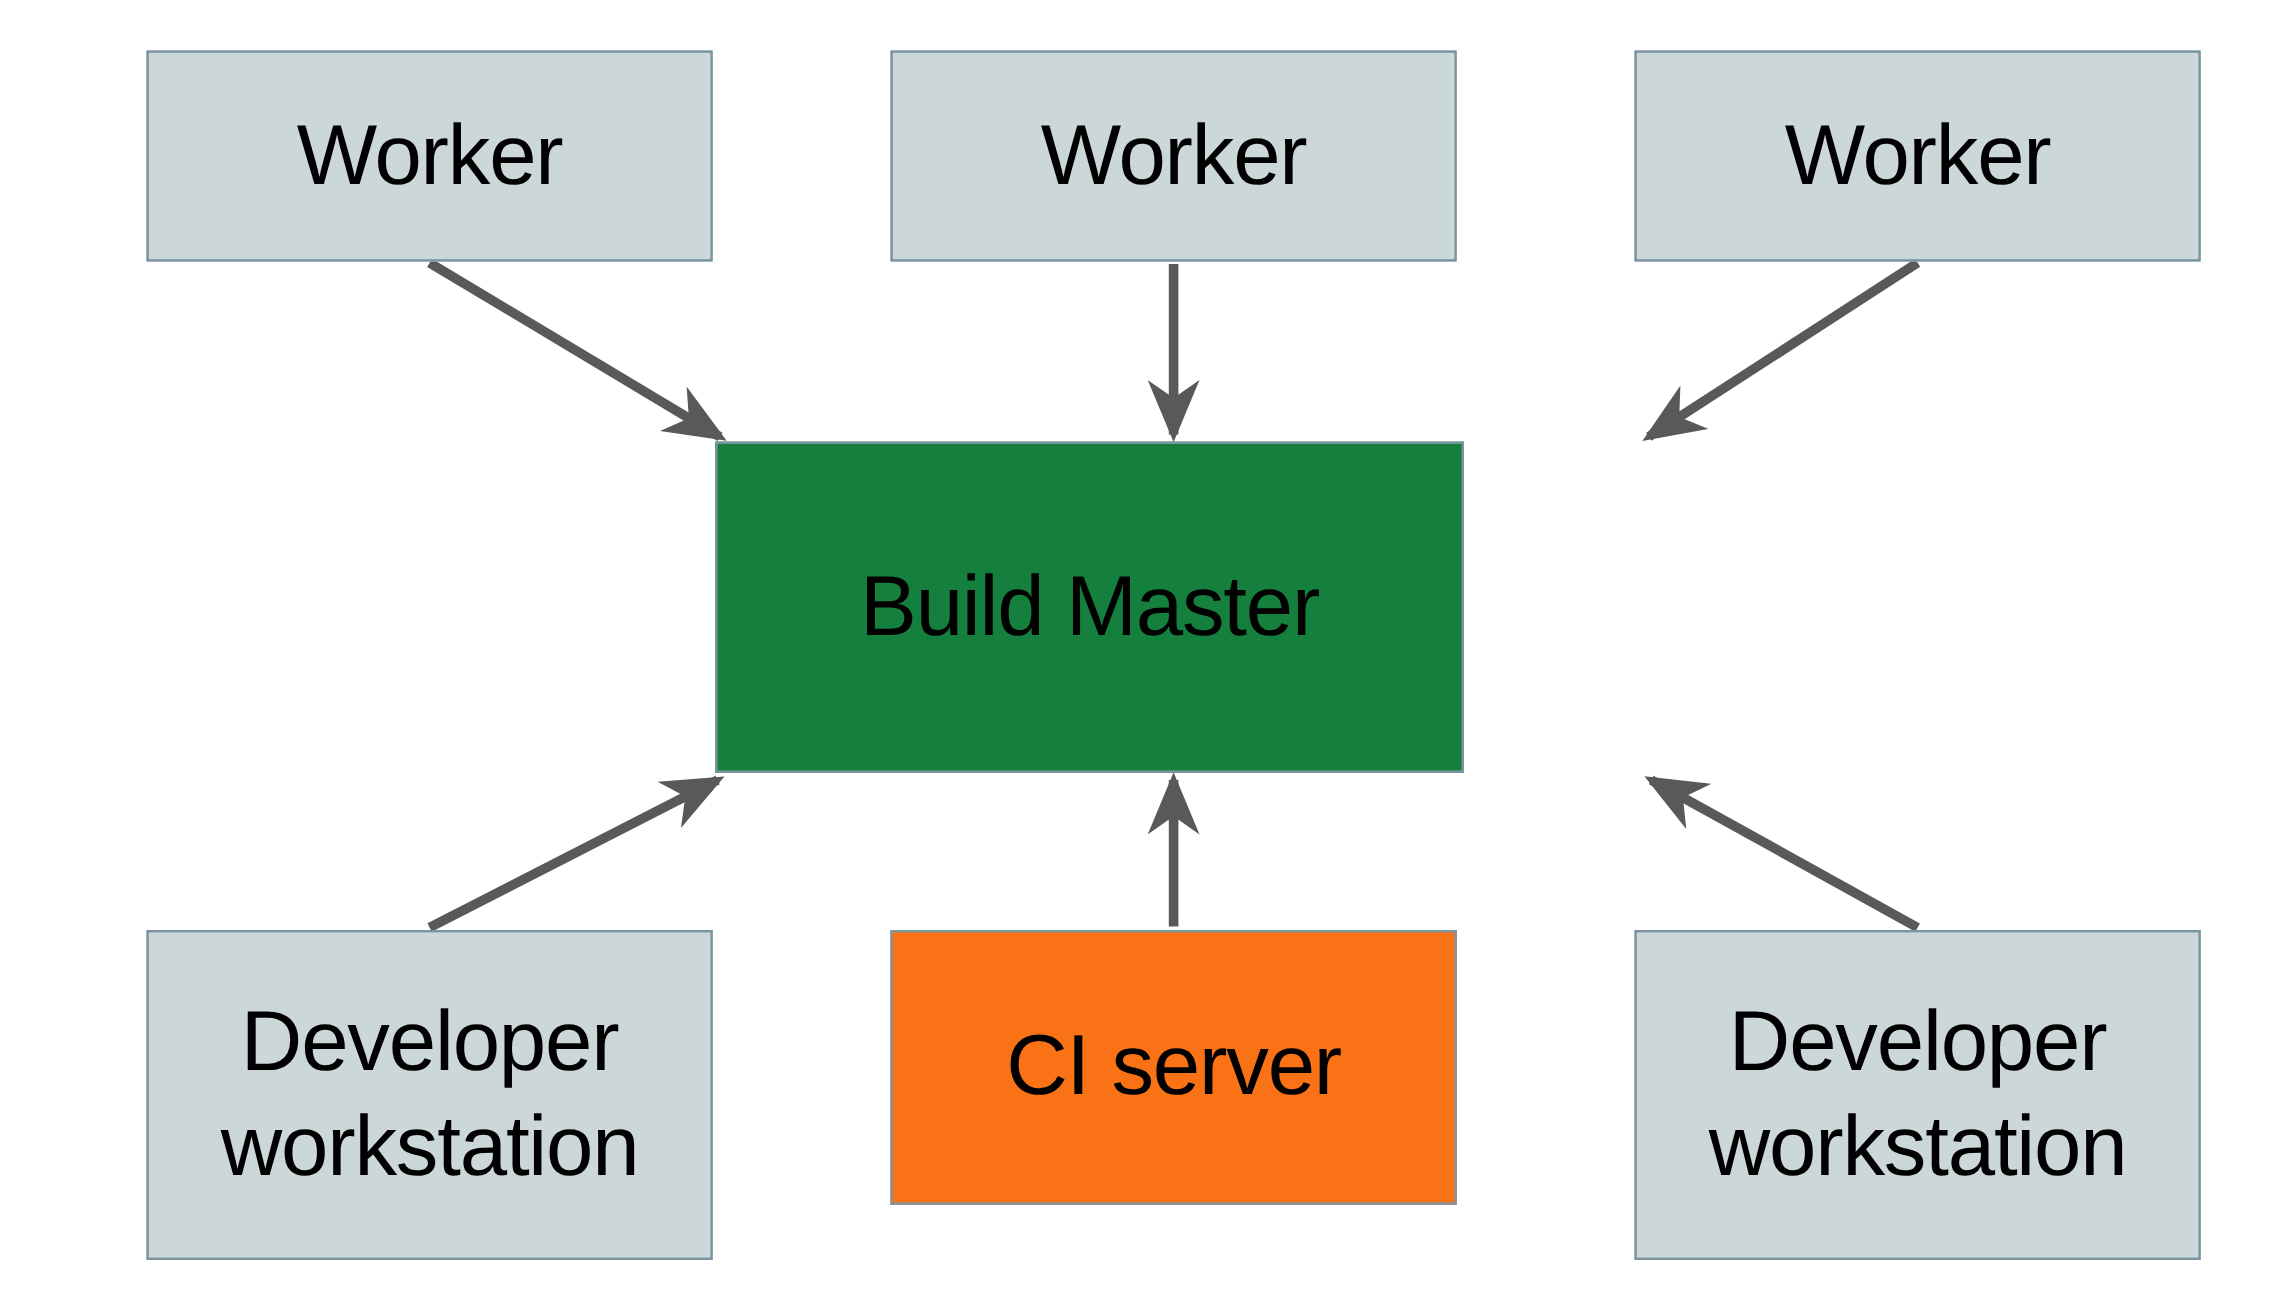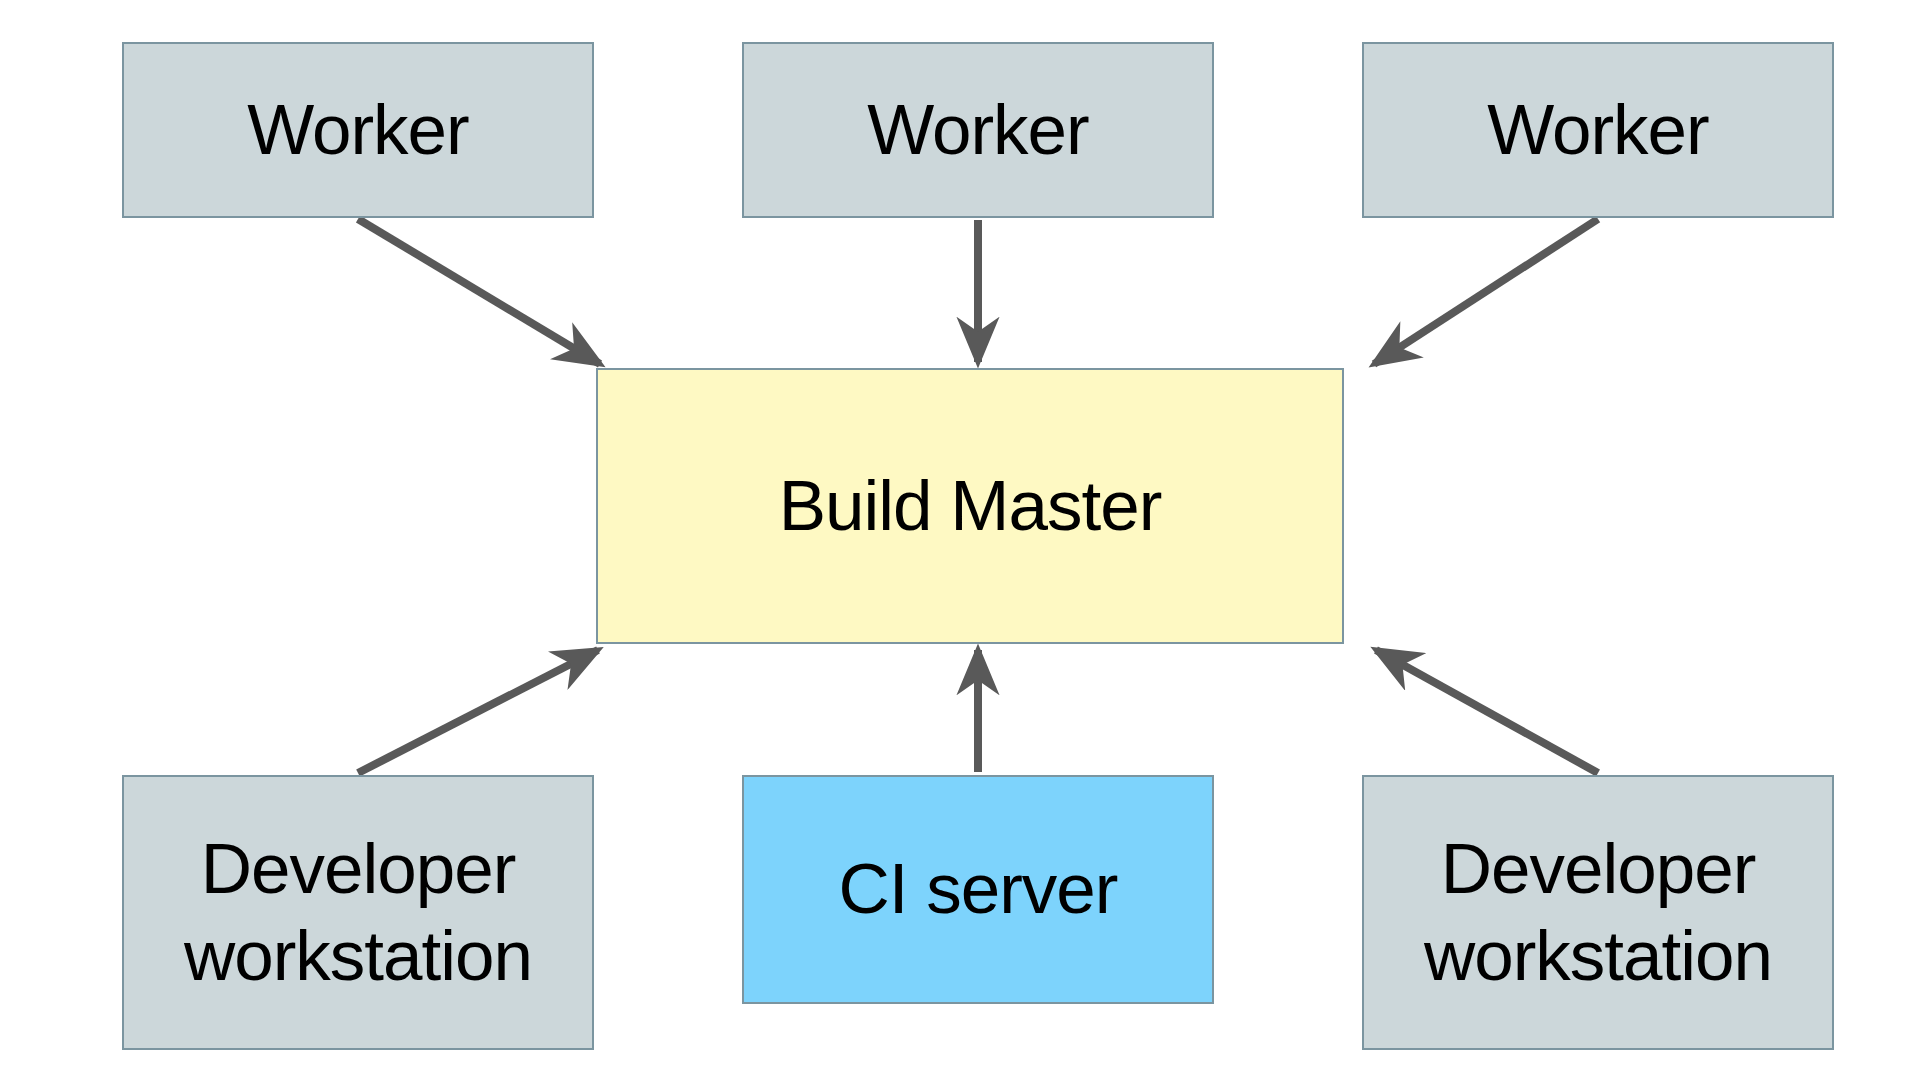--- a/index.html
+++ b/index.html
@@ -61,25 +61,25 @@
     </svg>
 <div class="node" style="left: 122px; top: 42px; width: 472px; height: 176px; background: rgb(204, 215, 218); border-color: rgb(123, 149, 160);">
       <span class="label" style="color: rgb(0, 0, 0);">Worker</span>
     </div>
     <div class="node" style="left: 742px; top: 42px; width: 472px; height: 176px; background: rgb(204, 215, 218); border-color: rgb(123, 149, 160);">
       <span class="label" style="color: rgb(0, 0, 0);">Worker</span>
     </div>
     <div class="node" style="left: 1362px; top: 42px; width: 472px; height: 176px; background: rgb(204, 215, 218); border-color: rgb(123, 149, 160);">
       <span class="label" style="color: rgb(0, 0, 0);">Worker</span>
     </div>
-    <div class="node" style="left: 596px; top: 368px; width: 748px; height: 276px; background: #fef9c3; border-color: rgb(123, 149, 160);">
+    <div class="node" style="left: 596px; top: 368px; width: 624px; height: 276px; background: #15803d; border-color: rgb(123, 149, 160);">
       <span class="label" style="color: rgb(0, 0, 0);">Build Master</span>
     </div>
     <div class="node" style="left: 122px; top: 775px; width: 472px; height: 275px; background: rgb(204, 215, 218); border-color: rgb(123, 149, 160);">
       <span class="label" style="color: rgb(0, 0, 0);">Developer workstation</span>
     </div>
-    <div class="node" style="left: 742px; top: 775px; width: 472px; height: 229px; background: #7dd3fc; border-color: rgb(123, 149, 160); align-items: center;">
+    <div class="node" style="left: 742px; top: 775px; width: 472px; height: 229px; background: #f97316; border-color: rgb(123, 149, 160); align-items: center;">
       <span class="label" style="color: rgb(0, 0, 0);">CI server</span>
     </div>
     <div class="node" style="left: 1362px; top: 775px; width: 472px; height: 275px; background: rgb(204, 215, 218); border-color: rgb(123, 149, 160);">
       <span class="label" style="color: rgb(0, 0, 0);">Developer workstation</span>
     </div>
   </div>
 
 </body></html>

